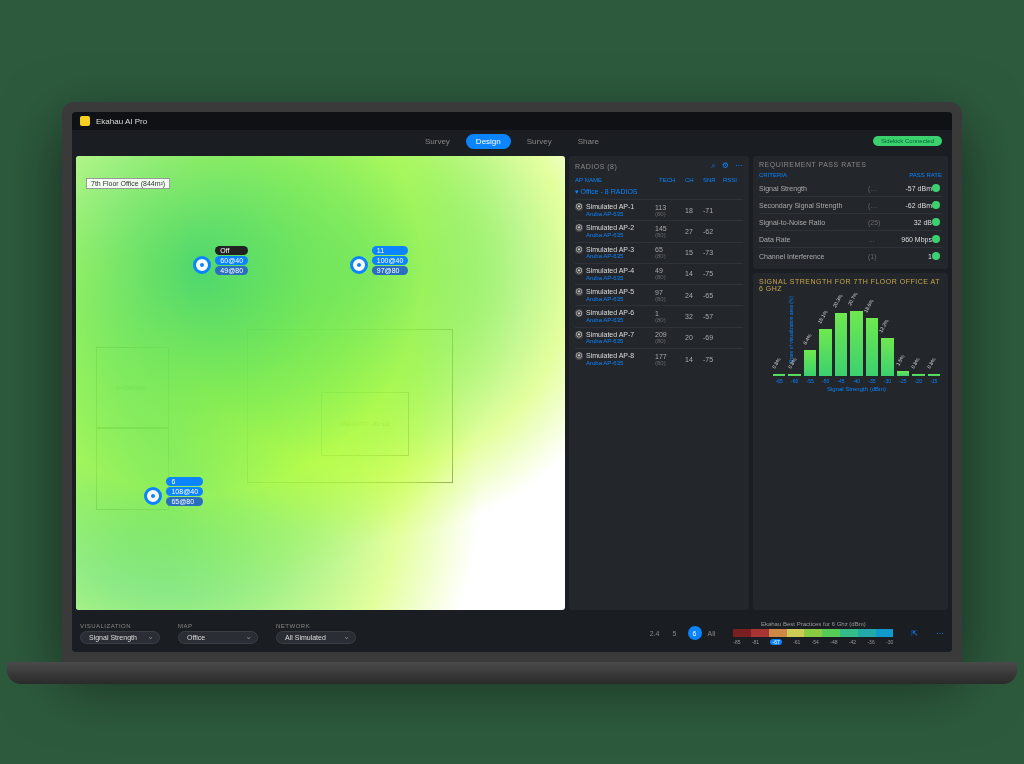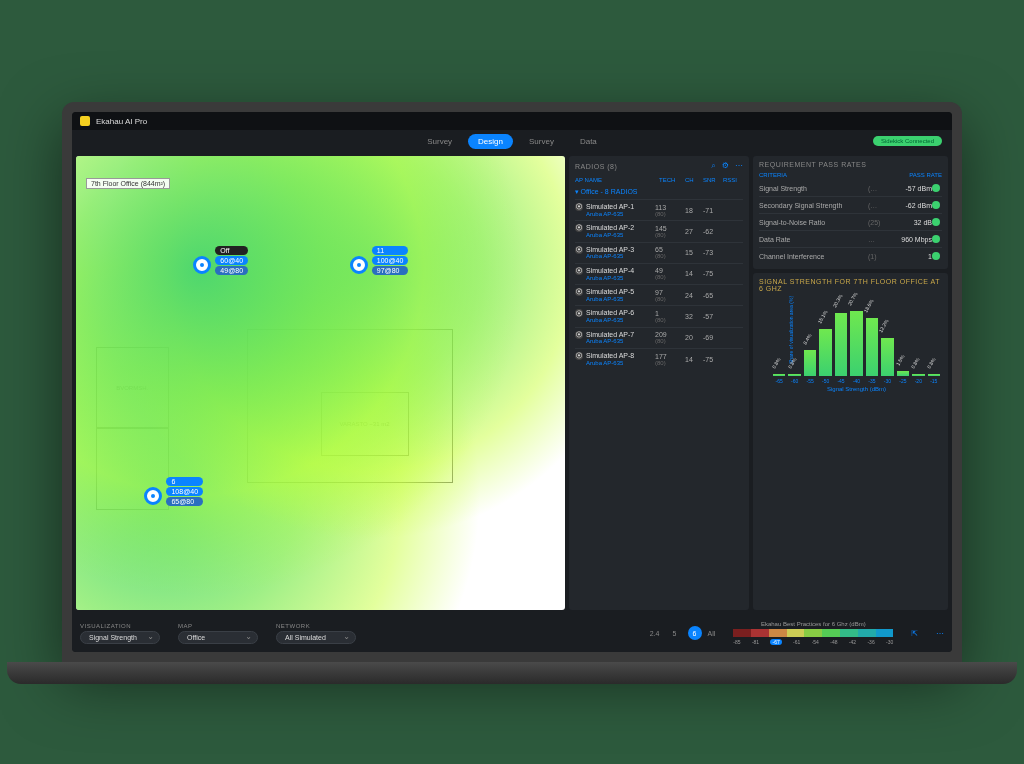--- a/index.html
+++ b/index.html
@@ -85,21 +85,21 @@
 
   <div class="titlebar">
     <div class="logo"></div>
     <div class="title">Ekahau AI Pro</div>
   </div>
 
   <div class="tabs">
     <div class="tab">Survey</div>
     <div class="tab active">Design</div>
     <div class="tab">Survey</div>
-    <div class="tab">Data</div>
+    <div class="tab">Share</div>
     <div class="connect-btn">Sidekick Connected</div>
   </div>
 
   <div class="main">
     <div class="map-area">
       <div class="floorplan">
         <div class="room" style="top:38%; left:35%; width:42%; height:34%;"></div>
         <div class="room" style="top:52%; left:50%; width:18%; height:14%;">VARASTO ~31 m2</div>
         <div class="room" style="top:42%; left:4%; width:15%; height:18%;">BVORMSH.</div>
         <div class="room" style="top:60%; left:4%; width:15%; height:18%;"></div>

